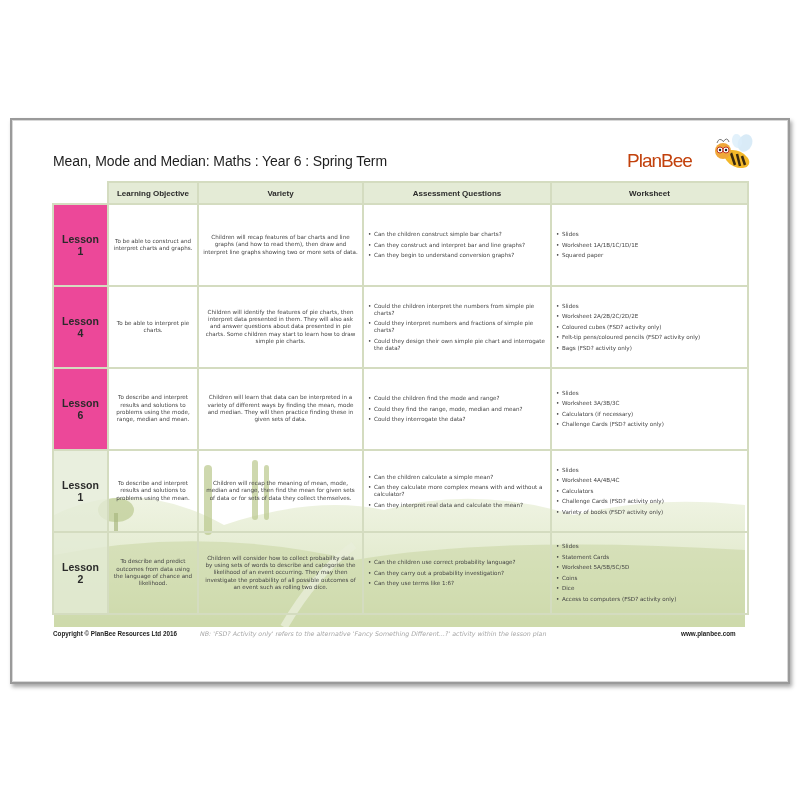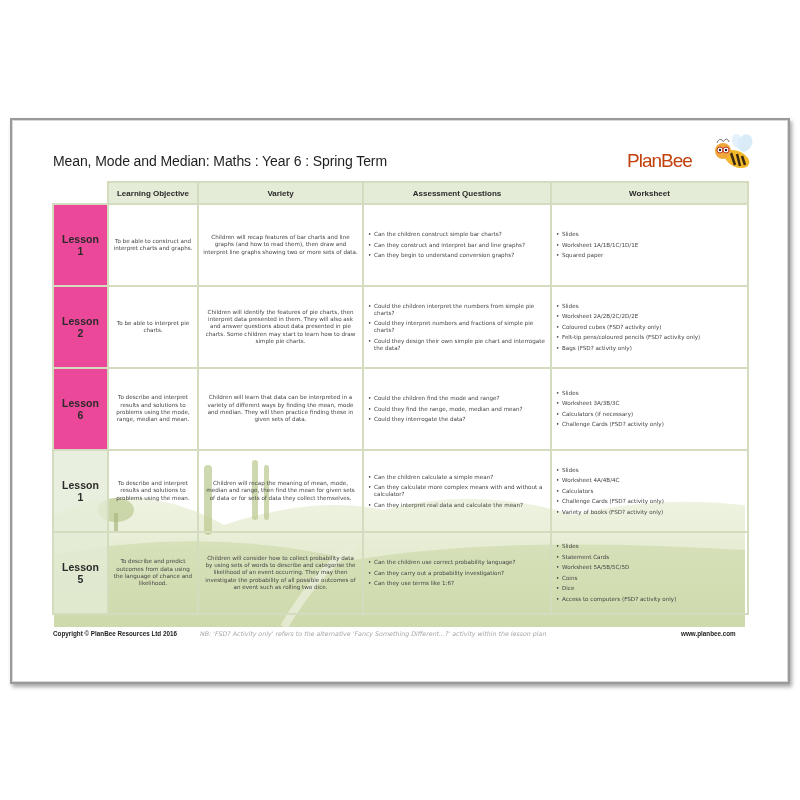--- a/index.html
+++ b/index.html
@@ -124,21 +124,21 @@
       <td class="r">
         <ul>
           <li>Slides</li>
           <li>Worksheet 1A/1B/1C/1D/1E</li>
           <li>Squared paper</li>
         </ul>
       </td>
     </tr>
 
     <tr class="row">
-      <td class="lesson">Lesson 2</td>
+      <td class="lesson">Lesson 4</td>
       <td class="obj">To be able to interpret pie charts.</td>
       <td class="ov">Children will identify the features of pie charts, then interpret data presented in them. They will also ask and answer questions about data presented in pie charts. Some children may start to learn how to draw simple pie charts.</td>
       <td class="q">
         <ul>
           <li>Could the children interpret the numbers from simple pie charts?</li>
           <li>Could they interpret numbers and fractions of simple pie charts?</li>
           <li>Could they design their own simple pie chart and interrogate the data?</li>
         </ul>
       </td>
       <td class="r">
@@ -189,21 +189,21 @@
           <li>Slides</li>
           <li>Worksheet 4A/4B/4C</li>
           <li>Calculators</li>
           <li>Challenge Cards (FSD? activity only)</li>
           <li>Variety of books (FSD? activity only)</li>
         </ul>
       </td>
     </tr>
 
     <tr class="row bgcells">
-      <td class="lesson" style="background:#e4ebd6cc">Lesson 5</td>
+      <td class="lesson" style="background:#e4ebd6cc">Lesson 2</td>
       <td class="obj">To describe and predict outcomes from data using the language of chance and likelihood.</td>
       <td class="ov">Children will consider how to collect probability data by using sets of words to describe and categorise the likelihood of an event occurring. They may then investigate the probability of all possible outcomes of an event such as rolling two dice.</td>
       <td class="q">
         <ul>
           <li>Can the children use correct probability language?</li>
           <li>Can they carry out a probability investigation?</li>
           <li>Can they use terms like 1:6?</li>
         </ul>
       </td>
       <td class="r">

